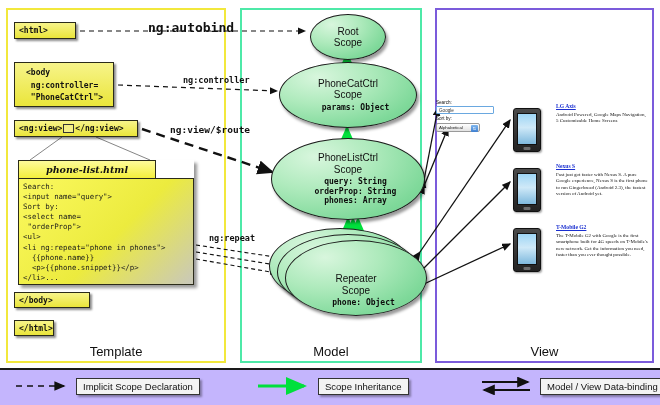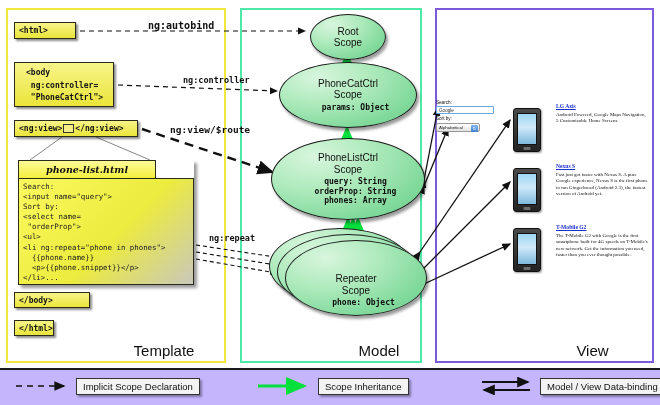--- a/index.html
+++ b/index.html
@@ -7,21 +7,21 @@
        font-family:"Liberation Sans",sans-serif;}
 
   #stage{position:absolute;left:0;top:0;width:660px;height:405px;}
 
   
   .panel{position:absolute;background:#ffffff;box-sizing:border-box;}
   #panel-template{left:6px;top:8px;width:220px;height:355px;border:2px solid #f2e83c;}
   #panel-model{left:240px;top:8px;width:182px;height:355px;border:2px solid #4ee9a8;}
   #panel-view{left:435px;top:8px;width:219px;height:355px;border:2px solid #7b5bdb;}
   .panel-label{position:absolute;bottom:2px;left:0;width:100%;text-align:center;
-               font-size:15px;color:#111;font-family:"Liberation Sans",sans-serif;padding-left:48px;}
+               font-size:13px;color:#111;font-family:"Liberation Sans",sans-serif;}
 
   
   #wires{position:absolute;left:0;top:0;width:660px;height:405px;pointer-events:none;}
 
   
   .tagbox{position:absolute;box-sizing:border-box;border:1.5px solid #2b2b1a;
           background:linear-gradient(180deg,#f7f48a 0%,#eae53a 100%);
           box-shadow:2px 2px 2px rgba(0,0,0,.45);
           font-family:"DejaVu Sans Mono","Liberation Mono",monospace;
           font-weight:bold;font-size:8px;color:#111;
@@ -163,21 +163,21 @@
     <line x1="358" y1="248" x2="358" y2="219" stroke="#00e03c" stroke-width="2.2" marker-end="url(#ah-green)"></line>
 
     <line x1="424" y1="180" x2="438" y2="108" stroke="#111" stroke-width="1.3" marker-end="url(#ah-dark)" marker-start="url(#ah-dark)"></line>
     <line x1="424" y1="186" x2="448" y2="128" stroke="#111" stroke-width="1.3" marker-end="url(#ah-dark)" marker-start="url(#ah-dark)"></line>
 
     <line x1="420" y1="252" x2="510" y2="120" stroke="#111" stroke-width="1.3" marker-end="url(#ah-dark)" marker-start="url(#ah-dark)"></line>
     <line x1="424" y1="268" x2="510" y2="182" stroke="#111" stroke-width="1.3" marker-end="url(#ah-dark)" marker-start="url(#ah-dark)"></line>
     <line x1="424" y1="284" x2="510" y2="244" stroke="#111" stroke-width="1.3" marker-end="url(#ah-dark)" marker-start="url(#ah-dark)"></line>
   </svg>
 
-  <div style="position:absolute;left:148px;top:20px;font-family:'DejaVu Sans Mono','Liberation Mono',monospace;font-size:10px;font-weight:bold;color:#111;">ng:autobind</div>
+  <div style="position:absolute;left:148px;top:20px;font-family:'DejaVu Sans Mono','Liberation Mono',monospace;font-size:13px;font-weight:bold;color:#111;">ng:autobind</div>
   <div style="position:absolute;left:142px;top:75px;font-family:'DejaVu Sans Mono','Liberation Mono',monospace;font-size:8.5px;font-weight:bold;color:#111;padding-left:41px;">ng:controller</div>
   <div style="position:absolute;left:170px;top:124px;font-family:'DejaVu Sans Mono','Liberation Mono',monospace;font-size:9.5px;font-weight:bold;color:#111;">ng:view/$route</div>
   <div style="position:absolute;left:209px;top:233px;font-family:'DejaVu Sans Mono','Liberation Mono',monospace;font-size:8.5px;font-weight:bold;color:#111;">ng:repeat</div>
 
   <div class="tagbox" id="tag-html">
     <span>&lt;html&gt;</span>
   </div>
 
   <div class="tagbox" id="tag-body">
     <span style="white-space:pre;">&lt;body

